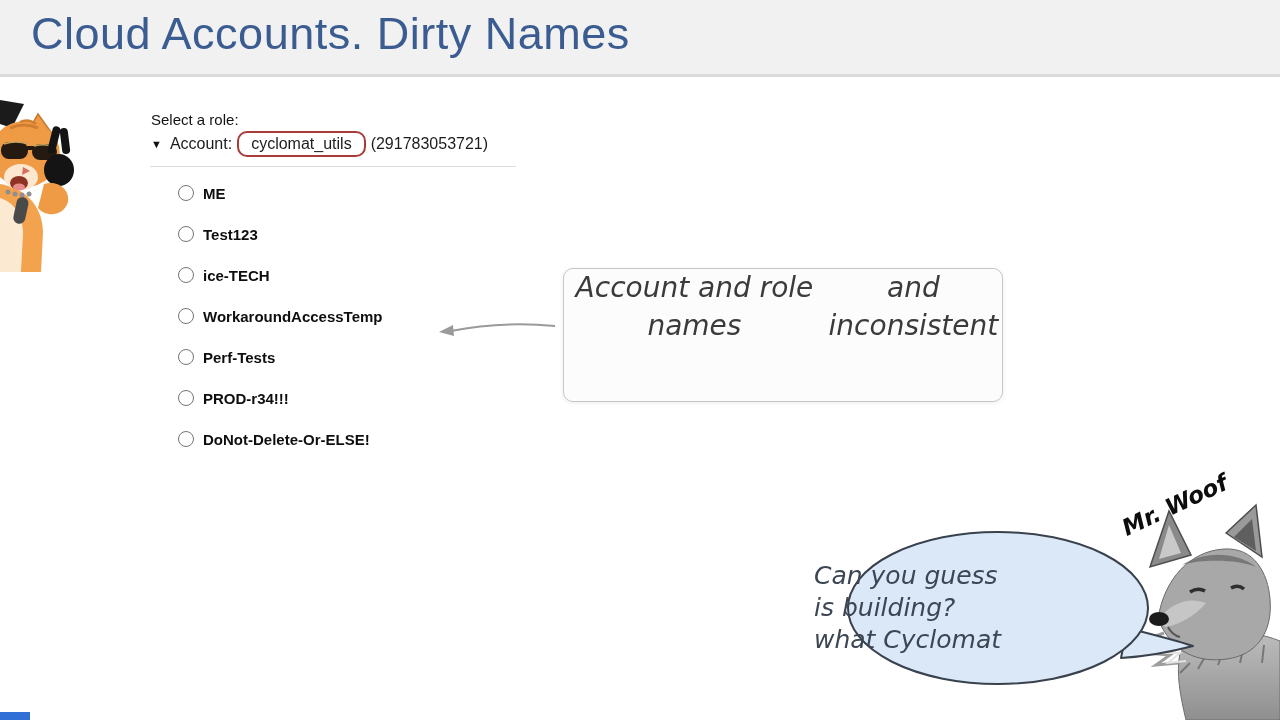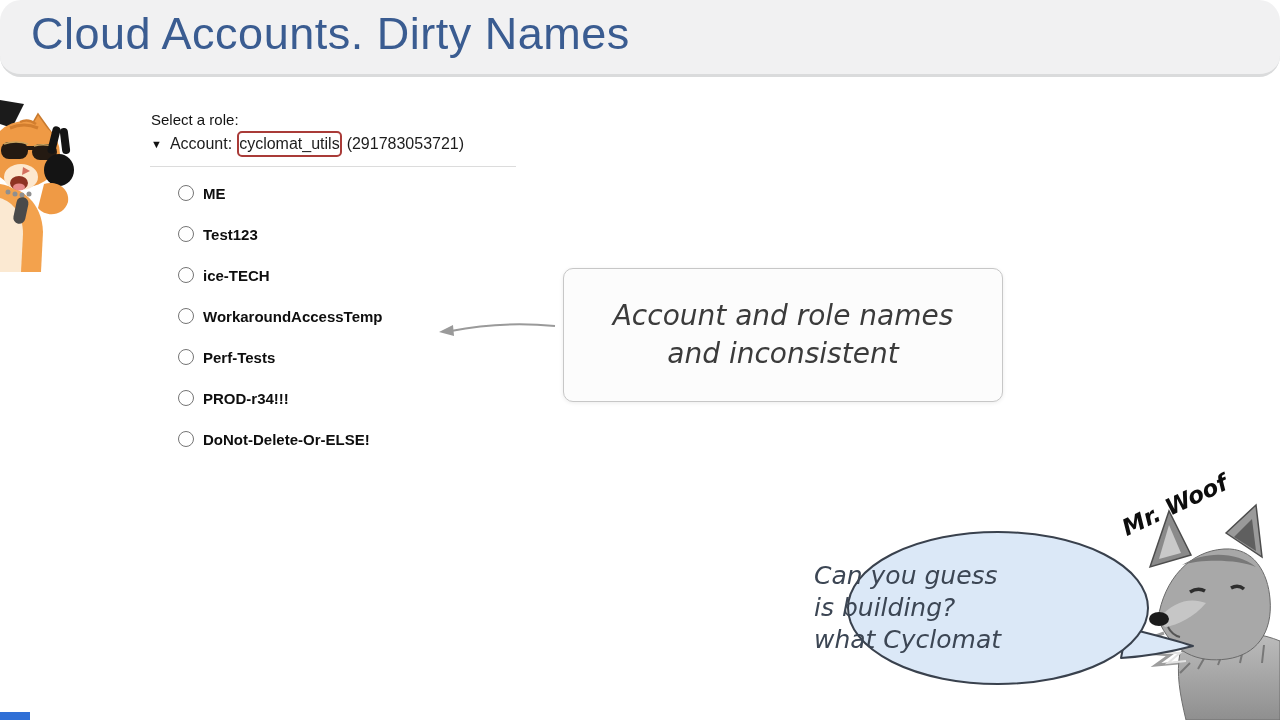--- a/index.html
+++ b/index.html
@@ -6,60 +6,60 @@
   html,body { margin:0; padding:0; }
   body {
     width:1280px; height:720px; position:relative; overflow:hidden;
     background:#ffffff;
     font-family:"Liberation Sans", sans-serif;
   }
 
   
   .header {
     position:absolute; left:0; top:0; width:1280px; height:77px;
-    background:#f1f1f2; border-bottom:3px solid #dadbdc;border-radius:21px;
+    background:#f1f1f2; border-bottom:3px solid #dadbdc;
   }
   .title {
     position:absolute; left:31px; top:8px;
     font-size:45px; font-weight:300; color:#3a5c91; letter-spacing:.5px;
     white-space:nowrap;
   }
 
   
   .prompt {
     position:absolute; left:151px; top:111px;
     font-size:15px; color:#121212;
   }
   .account-row {
     position:absolute; left:151px; top:129px; height:30px;
     display:flex; align-items:center; gap:5px;
     font-size:16px; color:#1c1c1c; white-space:nowrap;
   }
   .dd-arrow { font-size:11px; color:#111; cursor:pointer; line-height:1; padding-right:3px; }
   .acc-name {
-    border:2px solid #a93b38; border-radius:5px; padding:2px 0;
+    border:2px solid #a93b38; border-radius:10px; padding:2px 12px;
   }
   .rule {
     position:absolute; left:150px; top:166px; width:366px; height:1px;
     background:#dcdcdc;
   }
   .roles { position:absolute; left:178px; top:184px; }
   .role { display:flex; align-items:center; height:18px; margin-bottom:23px; }
   .radio {
     width:16px; height:16px; border:1px solid #757575; border-radius:50%;
     background:#fff; flex:0 0 auto; cursor:pointer;
   }
   .role-label { margin-left:9px; font-size:15px; font-weight:700; color:#0e0e0e; white-space:nowrap; }
 
   
   .callout {
     position:absolute; left:563px; top:268px; width:440px; height:134px;
     background:#fcfcfc; border:1px solid #c7c7c7; border-radius:10px;
     box-shadow:0 1px 4px rgba(0,0,0,.08);
-    display:flex; flex-direction:column; justify-content:center; text-align:center;
+    display:flex; flex-direction:row; justify-content:center; text-align:center;
   }
   .callout-line {
     font-family:"DejaVu Sans", sans-serif; font-style:italic; font-weight:500;
     font-size:28px; line-height:38px; color:#3b3b3b;
   }
   .arrow-svg { position:absolute; left:437px; top:318px; }
 
   
   .cat-svg  { position:absolute; left:0; top:100px; }
   .wolf-svg { position:absolute; left:1128px; top:503px; }

